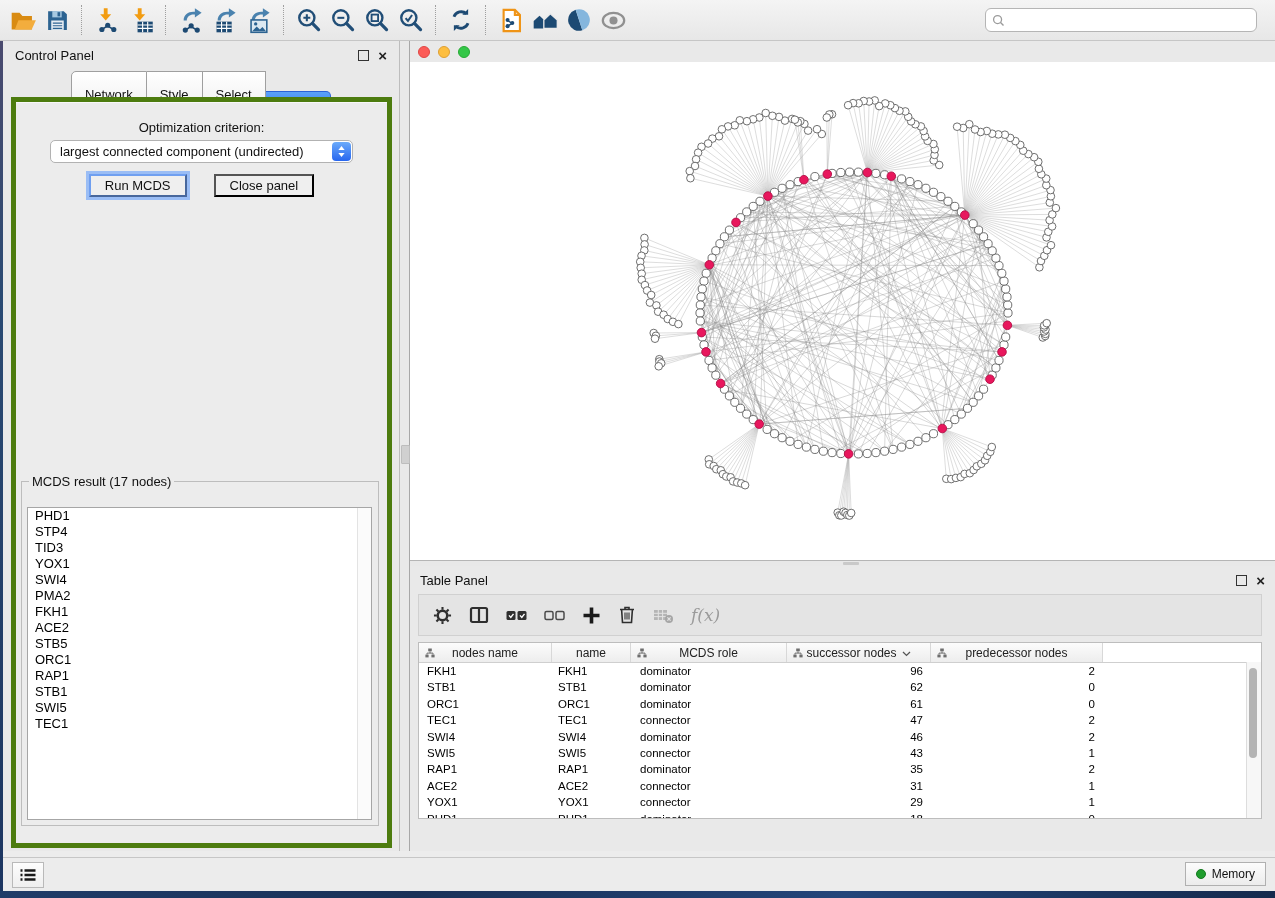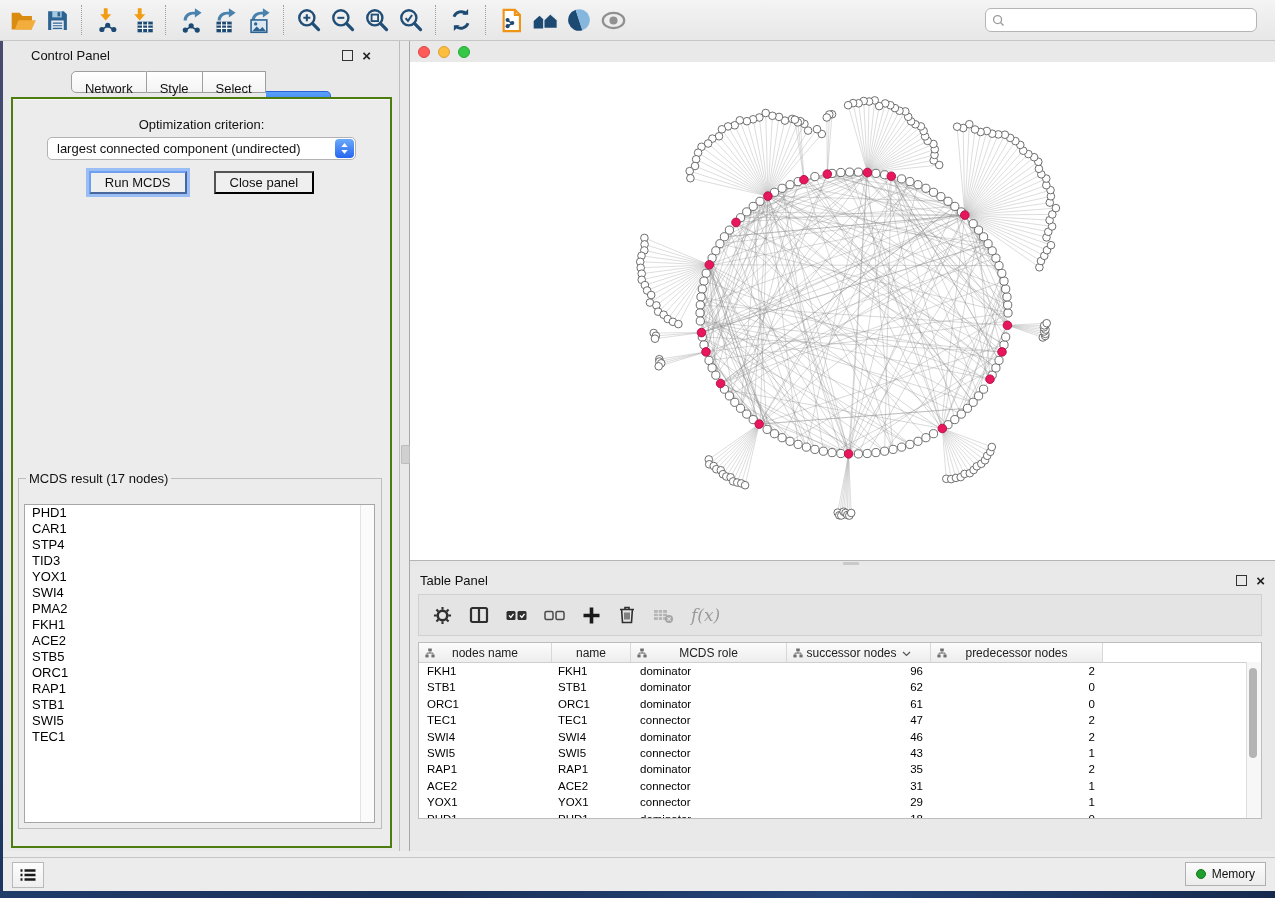--- a/index.html
+++ b/index.html
@@ -19,37 +19,37 @@
     display:flex;align-items:center;padding-left:6px;box-sizing:border-box;}
   .icon-btn{width:34px;height:34px;display:flex;align-items:center;justify-content:center;flex:0 0 auto;}
   .tsep{width:1px;height:30px;border-left:1px dotted #9f9f9f;margin:0 7px;flex:0 0 auto;}
   .searchbox{margin-left:auto;margin-right:18px;width:272px;height:24px;background:#fff;
     border:1px solid #b5b5b5;border-radius:6px;display:flex;align-items:center;padding:0 6px;box-sizing:border-box;}
   .searchbox input{border:none;outline:none;flex:1;font-size:12px;font-family:"Liberation Sans",sans-serif;background:transparent;}
 
   
   .control-panel{position:absolute;left:3px;top:41px;width:397px;bottom:40px;background:#e9e9e9;
     border-right:1px solid #bdbdbd;box-sizing:border-box;}
-  .panel-titlebar{height:28px;display:flex;align-items:center;padding:0 28px;}
+  .panel-titlebar{height:28px;display:flex;align-items:center;padding:0 12px;}
   .panel-title{font-size:13px;color:#111;}
   .win-ctrls{margin-left:auto;display:flex;align-items:center;gap:9px;}
   .float-btn{width:9px;height:9px;border:1.6px solid #333;display:inline-block;}
   .close-btn{font-size:15px;font-weight:bold;color:#222;line-height:9px;cursor:default;}
 
   .seg{display:inline-flex;}
   .seg .seg-btn{appearance:none;border:1px solid #9f9f9f;border-left:none;
     background:linear-gradient(#ffffff,#f3f3f3);font-size:13px;font-family:"Liberation Sans",sans-serif;
-    height:22px;padding:9px 13px;color:#111;}
+    height:22px;padding:15px 13px;color:#111;}
   .seg .seg-btn:first-child{border-left:1px solid #9f9f9f;border-radius:5px 0 0 5px;}
   .seg .seg-btn:last-child{border-radius:0 5px 5px 0;}
   .seg .seg-btn.active{background:linear-gradient(#5ba1f9,#1f66ee);color:#fff;border-color:#2a62d8;margin-top:20px;}
   .cp-tabs-row{position:absolute;left:0;right:0;top:30px;text-align:center;}
 
   .cp-card{position:absolute;left:8px;right:7px;top:56px;bottom:3px;background:#ececec;
-    border:2px solid #4d7c0f;box-shadow:inset 0 1px 0 #f8f8f8;}
+    border:5px solid #4d7c0f;box-shadow:inset 0 1px 0 #f8f8f8;}
   .opt-label{position:absolute;top:18px;left:0;right:0;text-align:center;font-size:13px;color:#111;}
   .opt-select{position:absolute;top:38px;left:34px;right:34px;height:23px;background:#fff;
     border:1px solid #b2b2b2;border-radius:5px;display:flex;align-items:center;box-sizing:border-box;}
   .opt-select .sel-text{flex:1;font-size:13px;padding-left:9px;color:#111;white-space:nowrap;overflow:hidden;}
   .stepper{width:19px;height:19px;margin-right:1px;border-radius:4px;
     background:linear-gradient(#6aaafa,#2766ef);display:flex;align-items:center;justify-content:center;}
   .btn-row{position:absolute;top:72px;left:0;right:0;display:flex;justify-content:center;gap:27px;}
   .mac-btn{appearance:none;border:1px solid #ad" ad;border:1px solid #adadad;border-radius:5px;
     background:linear-gradient(#ffffff,#f0f0f0);font-size:13px;font-family:"Liberation Sans",sans-serif;
     height:23px;padding:0 14px;color:#111;}
@@ -301,21 +301,20 @@
       <div class="btn-row">
         <button class="mac-btn focus">Run MCDS</button>
         <button class="mac-btn">Close panel</button>
       </div>
 
       <fieldset class="result-box">
         <legend>MCDS result (17 nodes)</legend>
         <div class="result-list">
           <div id="mcds-list">
               <div class="list-item">PHD1</div>
-              <div class="list-item">CAR1</div>
               <div class="list-item">STP4</div>
               <div class="list-item">TID3</div>
               <div class="list-item">YOX1</div>
               <div class="list-item">SWI4</div>
               <div class="list-item">PMA2</div>
               <div class="list-item">FKH1</div>
               <div class="list-item">ACE2</div>
               <div class="list-item">STB5</div>
               <div class="list-item">ORC1</div>
               <div class="list-item">RAP1</div>

